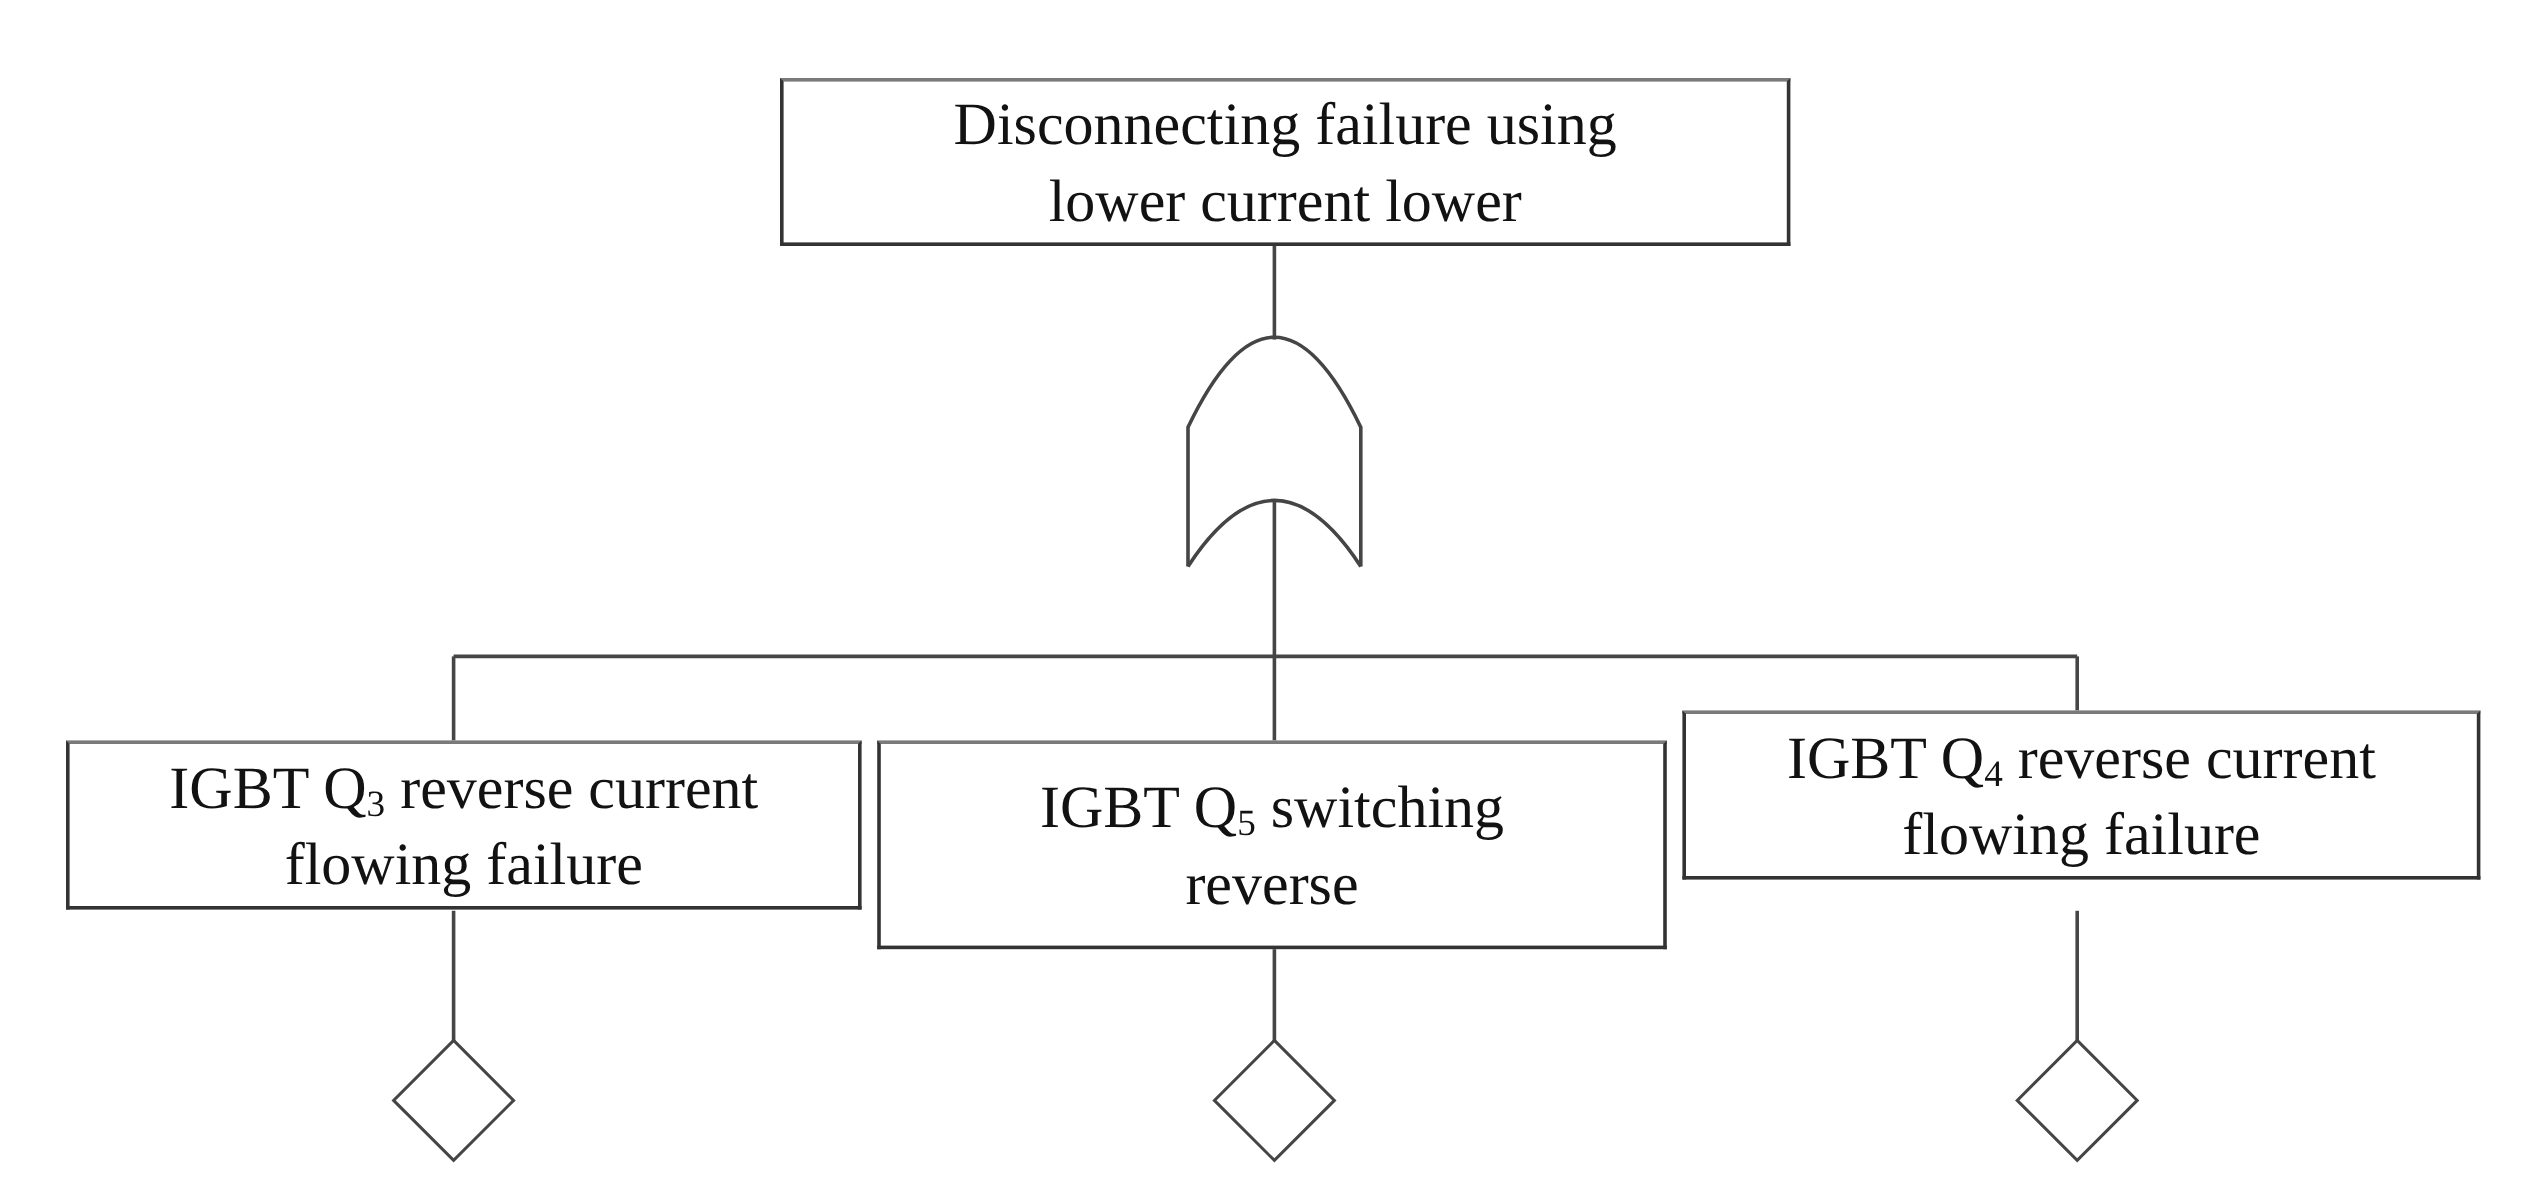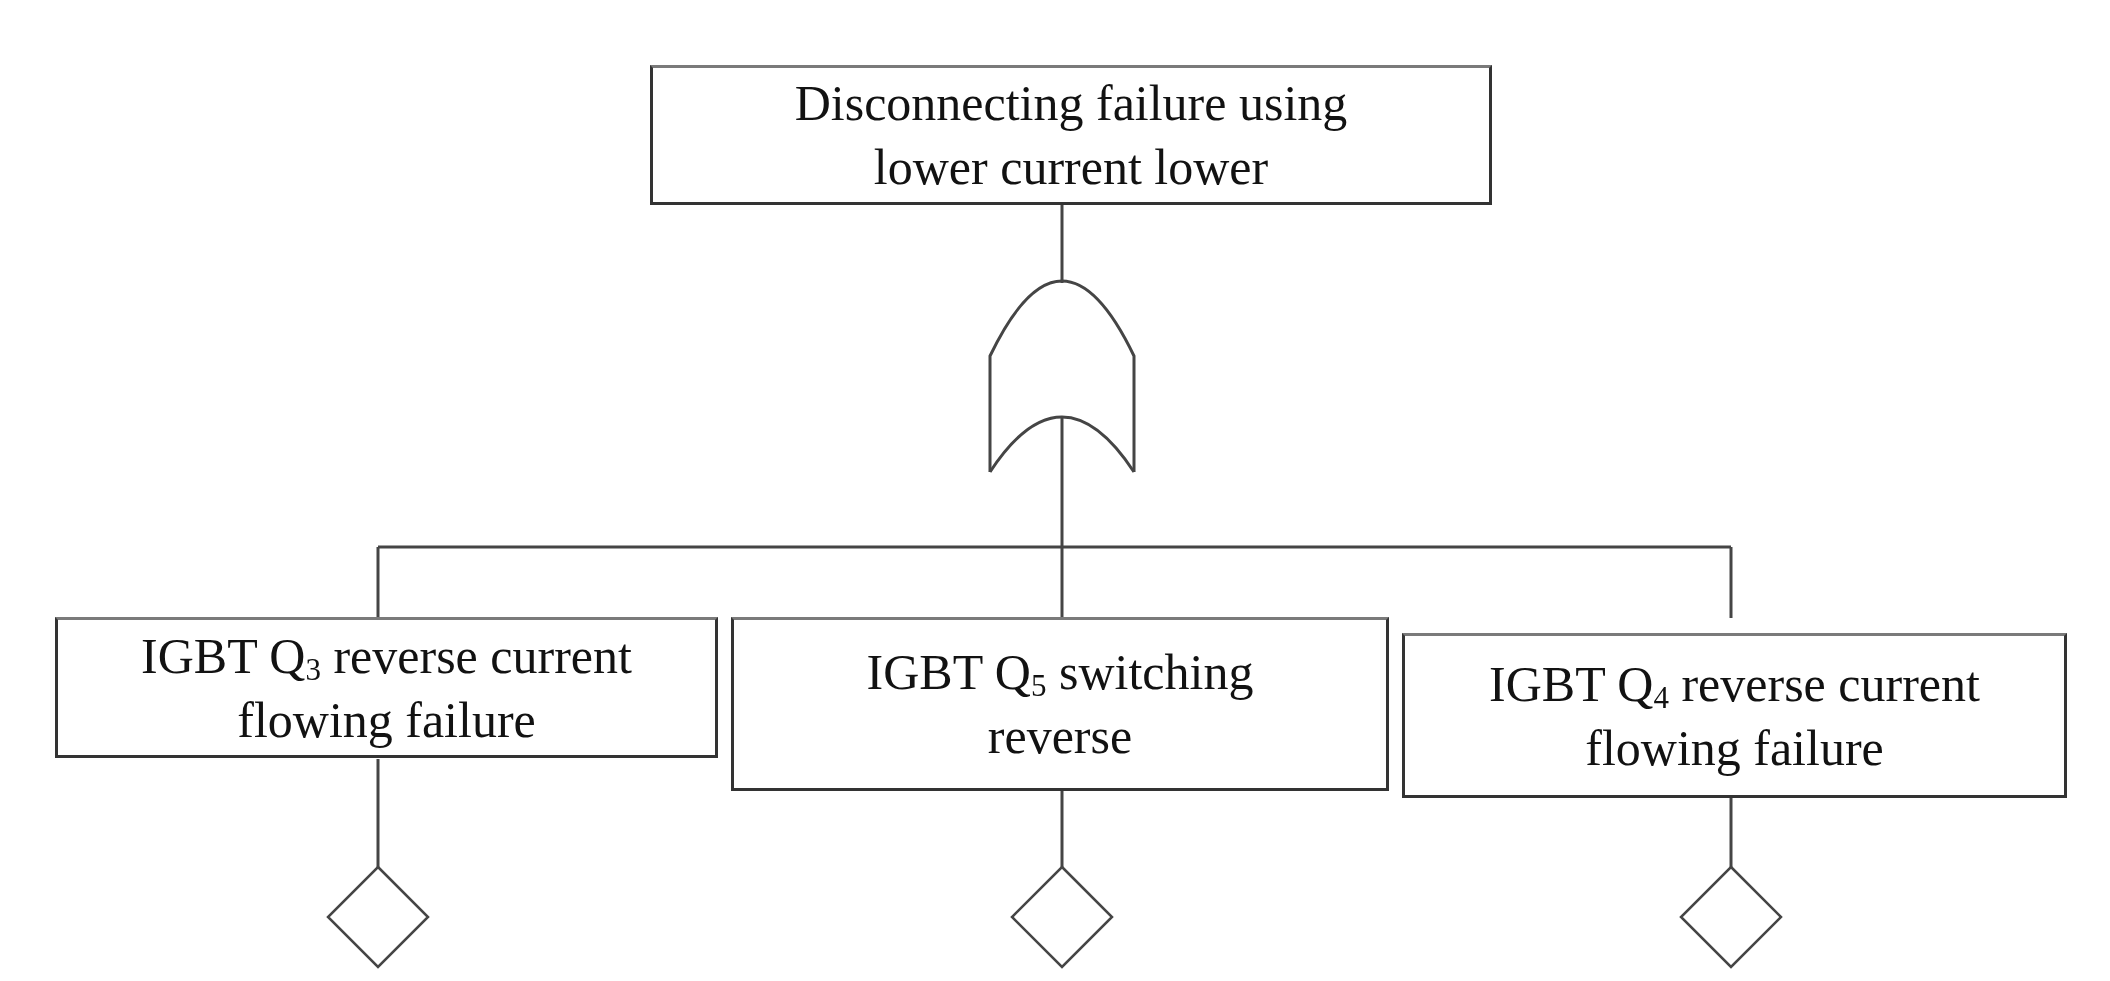--- a/index.html
+++ b/index.html
@@ -36,21 +36,21 @@
   }
   .node .ln { display: block; }
   .sub {
     font-size: 0.62em;
     vertical-align: -0.22em;
     line-height: 0;
   }
   #top-event   { left: 650px;  top: 45px;  width: 842px; height: 140px; }
   #child-left  { left: 55px;   top: 597px; width: 663px; height: 141px; }
   #child-mid   { left: 731px;  top: 597px; width: 658px; height: 174px; }
-  #child-right { left: 1402px; top: 613px; width: 665px; height: 165px; }
+  #child-right { left: 1402px; top: 572px; width: 665px; height: 141px; }
 </style>
 </head>
 <body>
 
 <div class="canvas">
 
   <svg class="wires" viewBox="0 0 2110 981" xmlns="http://www.w3.org/2000/svg">
 
     <line x1="1062" y1="185" x2="1062" y2="263"></line>
 

